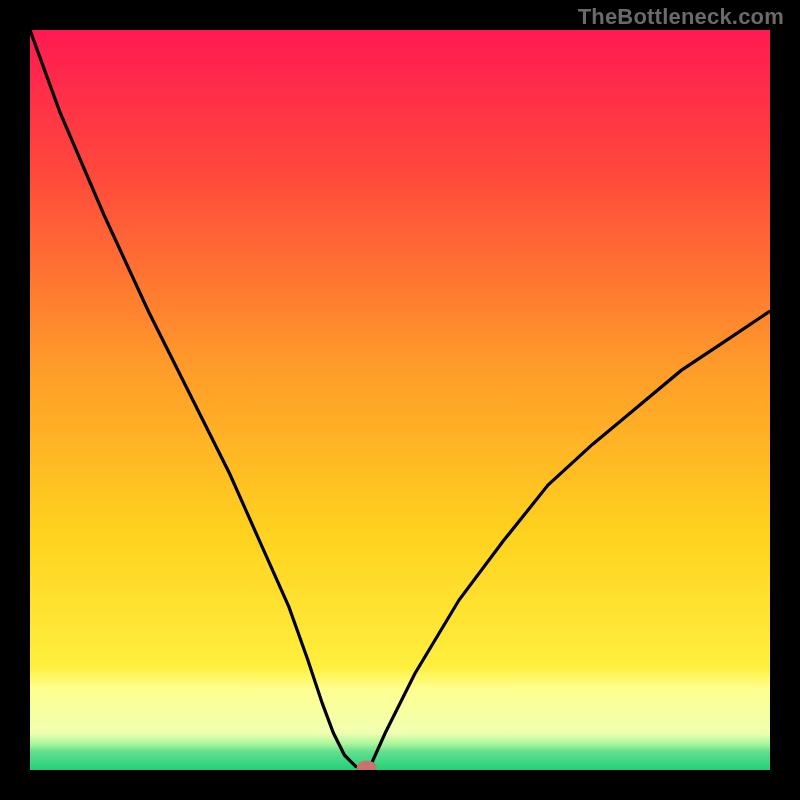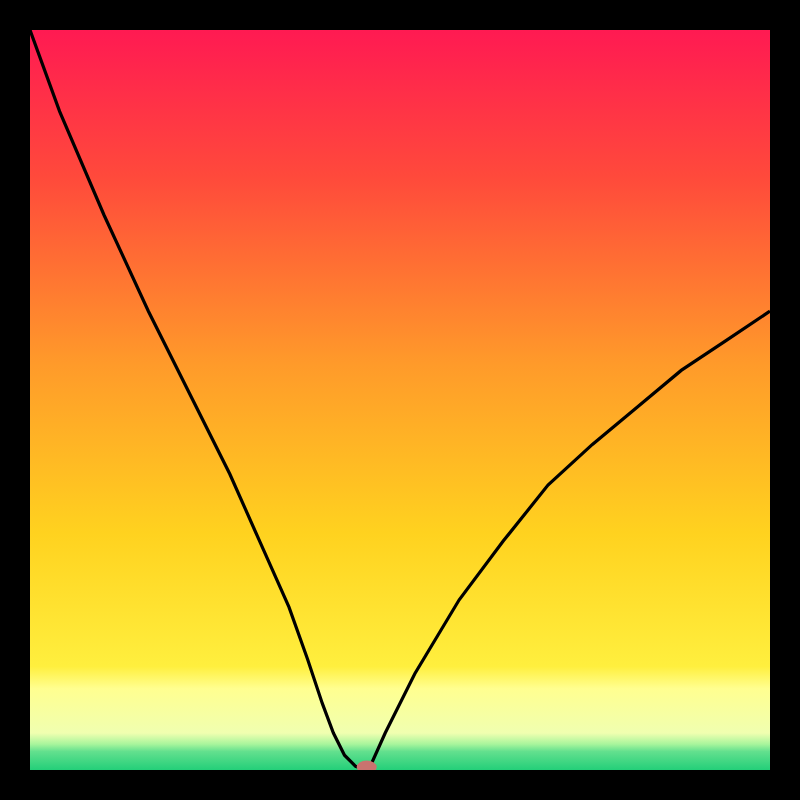--- a/index.html
+++ b/index.html
@@ -43,20 +43,21 @@
   }
   .marker {
     fill: #c9736f;
     stroke: none;
   }
 </style>
 </head>
 <body>
 
 <div class="frame">
+  <div class="watermark">TheBottleneck.com</div>
 
   <svg class="plot" viewBox="0 0 740 740" preserveAspectRatio="none">
     <defs>
       <linearGradient id="bg-grad" x1="0" y1="0" x2="0" y2="1">
           <stop offset="0%" stop-color="#ff1a52"></stop>
           <stop offset="20%" stop-color="#ff4a3b"></stop>
           <stop offset="45%" stop-color="#ff9a2a"></stop>
           <stop offset="68%" stop-color="#ffd21f"></stop>
           <stop offset="86%" stop-color="#ffef3e"></stop>
           <stop offset="89%" stop-color="#ffff90"></stop>

